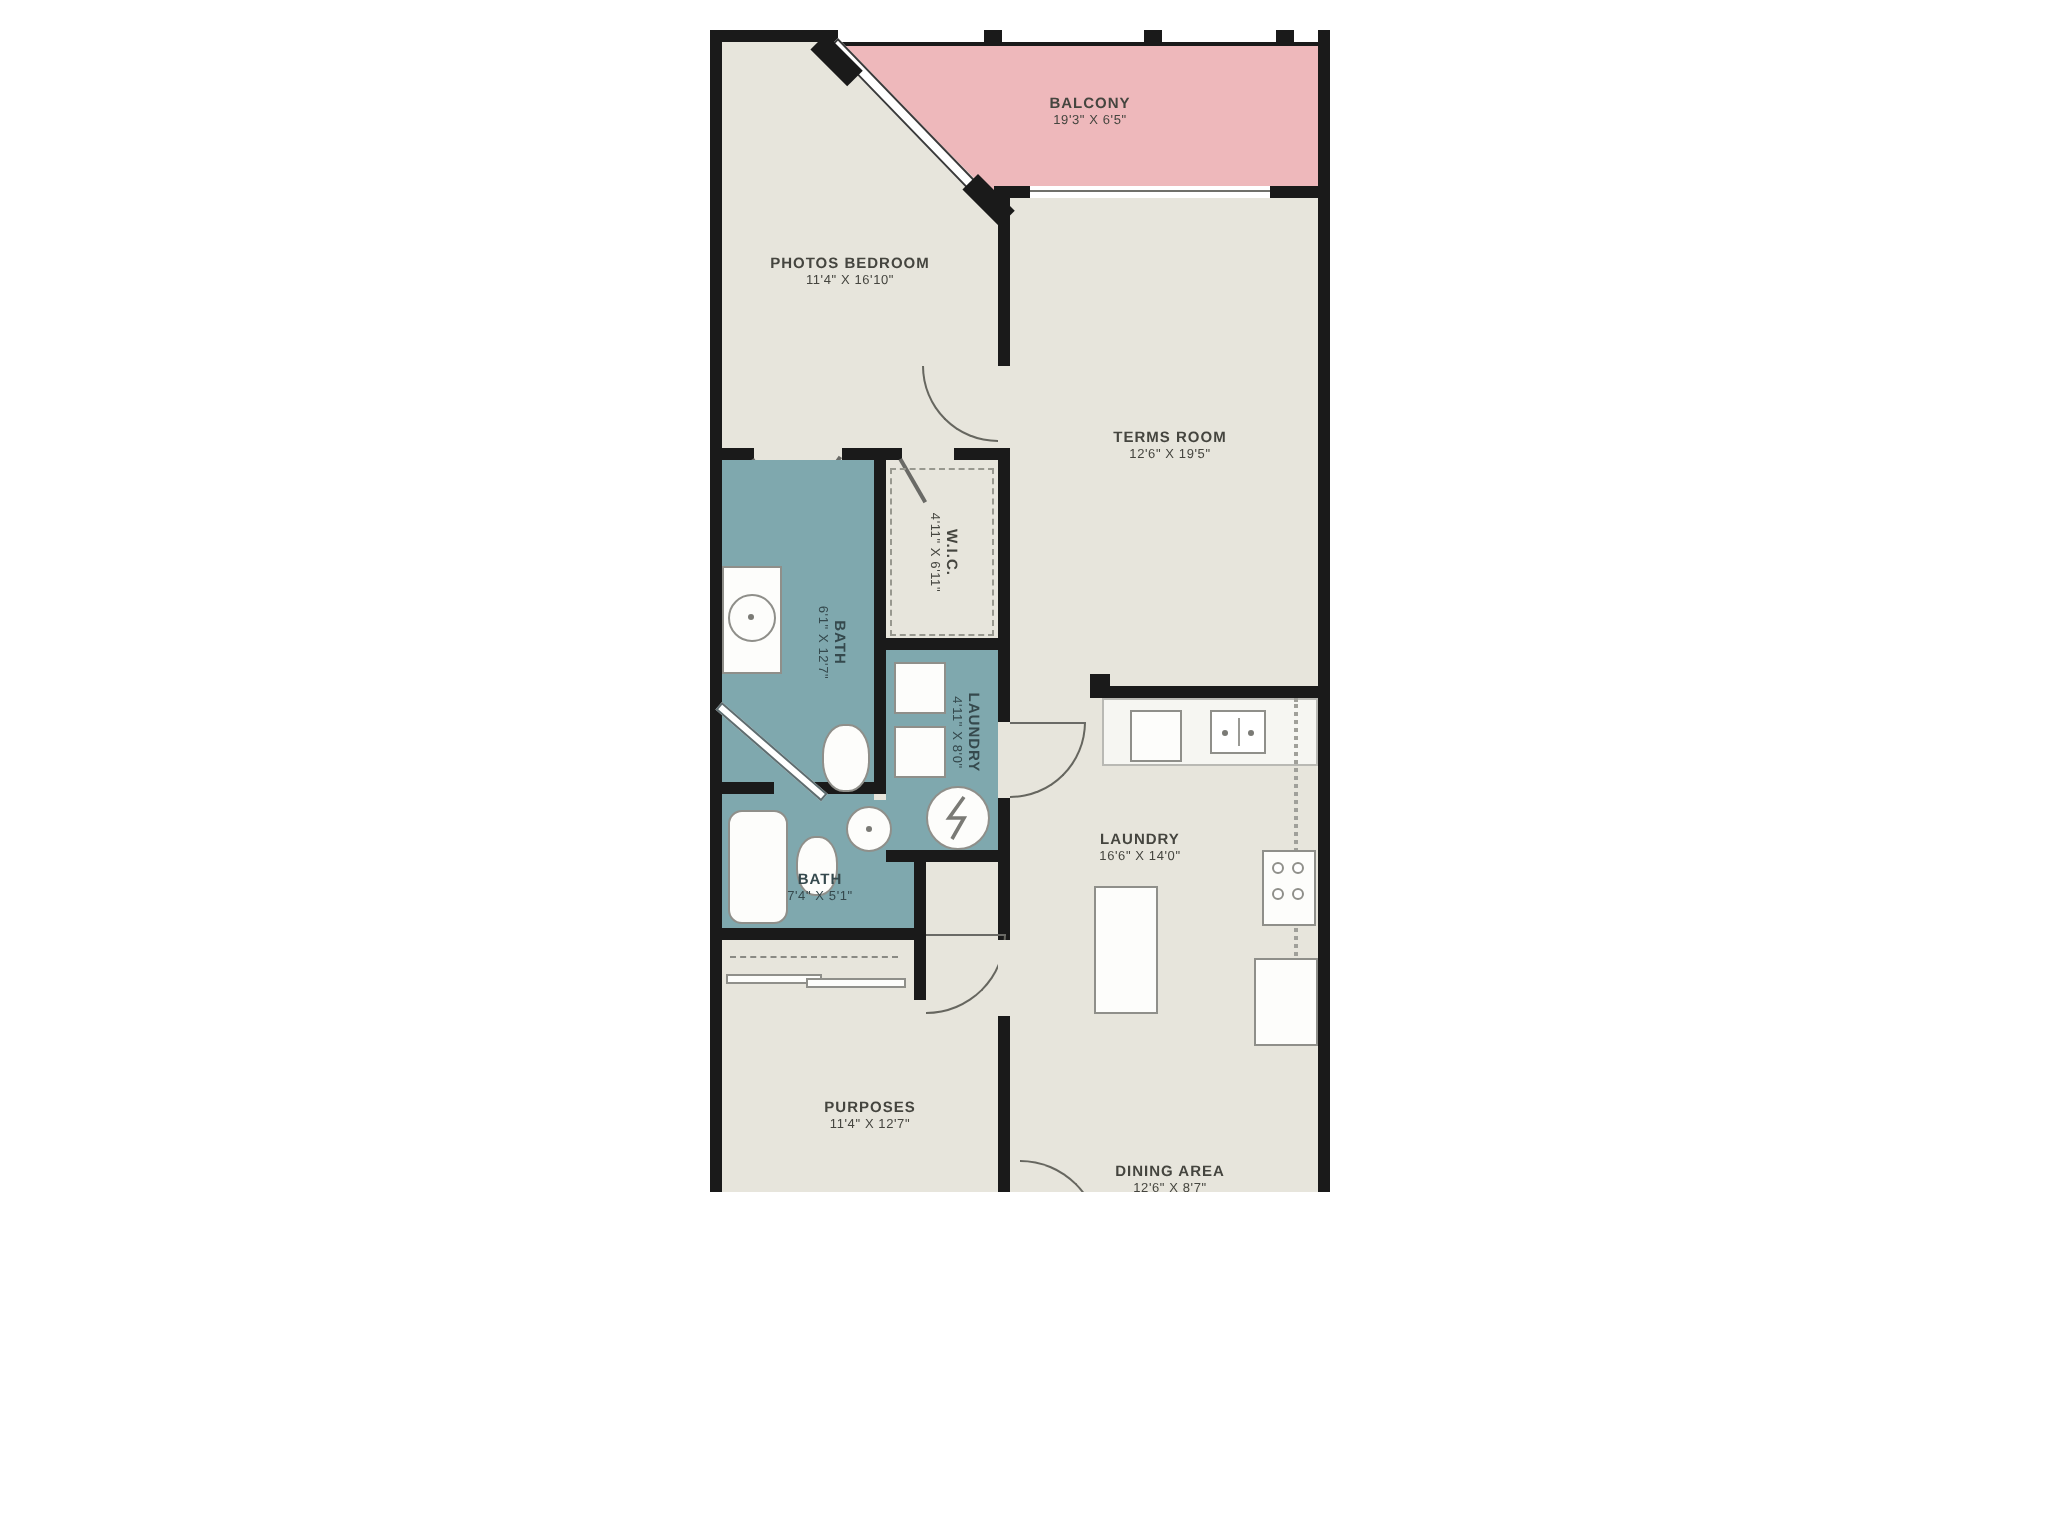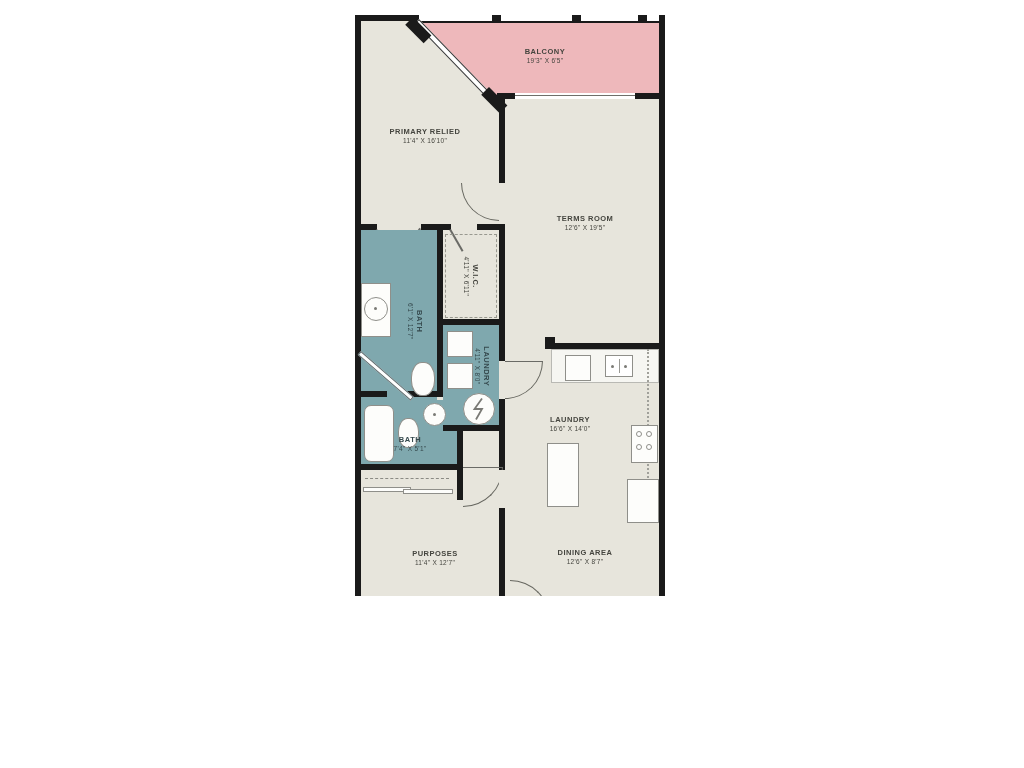--- a/index.html
+++ b/index.html
@@ -148,21 +148,21 @@
     </div>
     <div class="fixture" style="left:266px;top:458px;width:32px;height:44px;"></div>
     <div class="fixture" style="left:186px;top:422px;width:32px;height:64px;"></div>
 
     <div class="room-label" style="left:124px;top:26px;width:120px;">
       <span class="room-name">BALCONY</span>
       <span class="room-dims">19'3" X 6'5"</span>
     </div>
 
     <div class="room-label" style="left:14px;top:106px;width:100px;">
-      <span class="room-name">PRIMARY RELIED</span>
+      <span class="room-name">PHOTOS BEDROOM</span>
       <span class="room-dims">11'4" X 16'10"</span>
     </div>
 
     <div class="room-label" style="left:174px;top:193px;width:100px;">
       <span class="room-name">TERMS ROOM</span>
       <span class="room-dims">12'6" X 19'5"</span>
     </div>
 
     <div class="room-label rot" style="left:70px;top:246px;width:80px;">
       <span class="room-name">W.I.C.</span>
@@ -187,21 +187,21 @@
     <div class="room-label" style="left:159px;top:394px;width:100px;">
       <span class="room-name">LAUNDRY</span>
       <span class="room-dims">16'6" X 14'0"</span>
     </div>
 
     <div class="room-label" style="left:24px;top:528px;width:100px;">
       <span class="room-name">PURPOSES</span>
       <span class="room-dims">11'4" X 12'7"</span>
     </div>
 
-    <div class="room-label" style="left:174px;top:527px;width:100px;">
+    <div class="room-label" style="left:174px;top:560px;width:100px;">
       <span class="room-name">DINING AREA</span>
       <span class="room-dims">12'6" X 8'7"</span>
     </div>
 
   </div>
 
   <div id="watermark">©2026 Space Coast MLS</div>
 
   <div id="disclaimer">
     <div>ALL IMAGES, DIMENSIONS, AND OTHER INFORMATION CONTAINED HEREIN ARE APPROXIMATE AND FOR ILLUSTRATIVE PURPOSES ONLY, AND SHALL NOT BE RELIED UPON BY ANY PARTY.</div>

